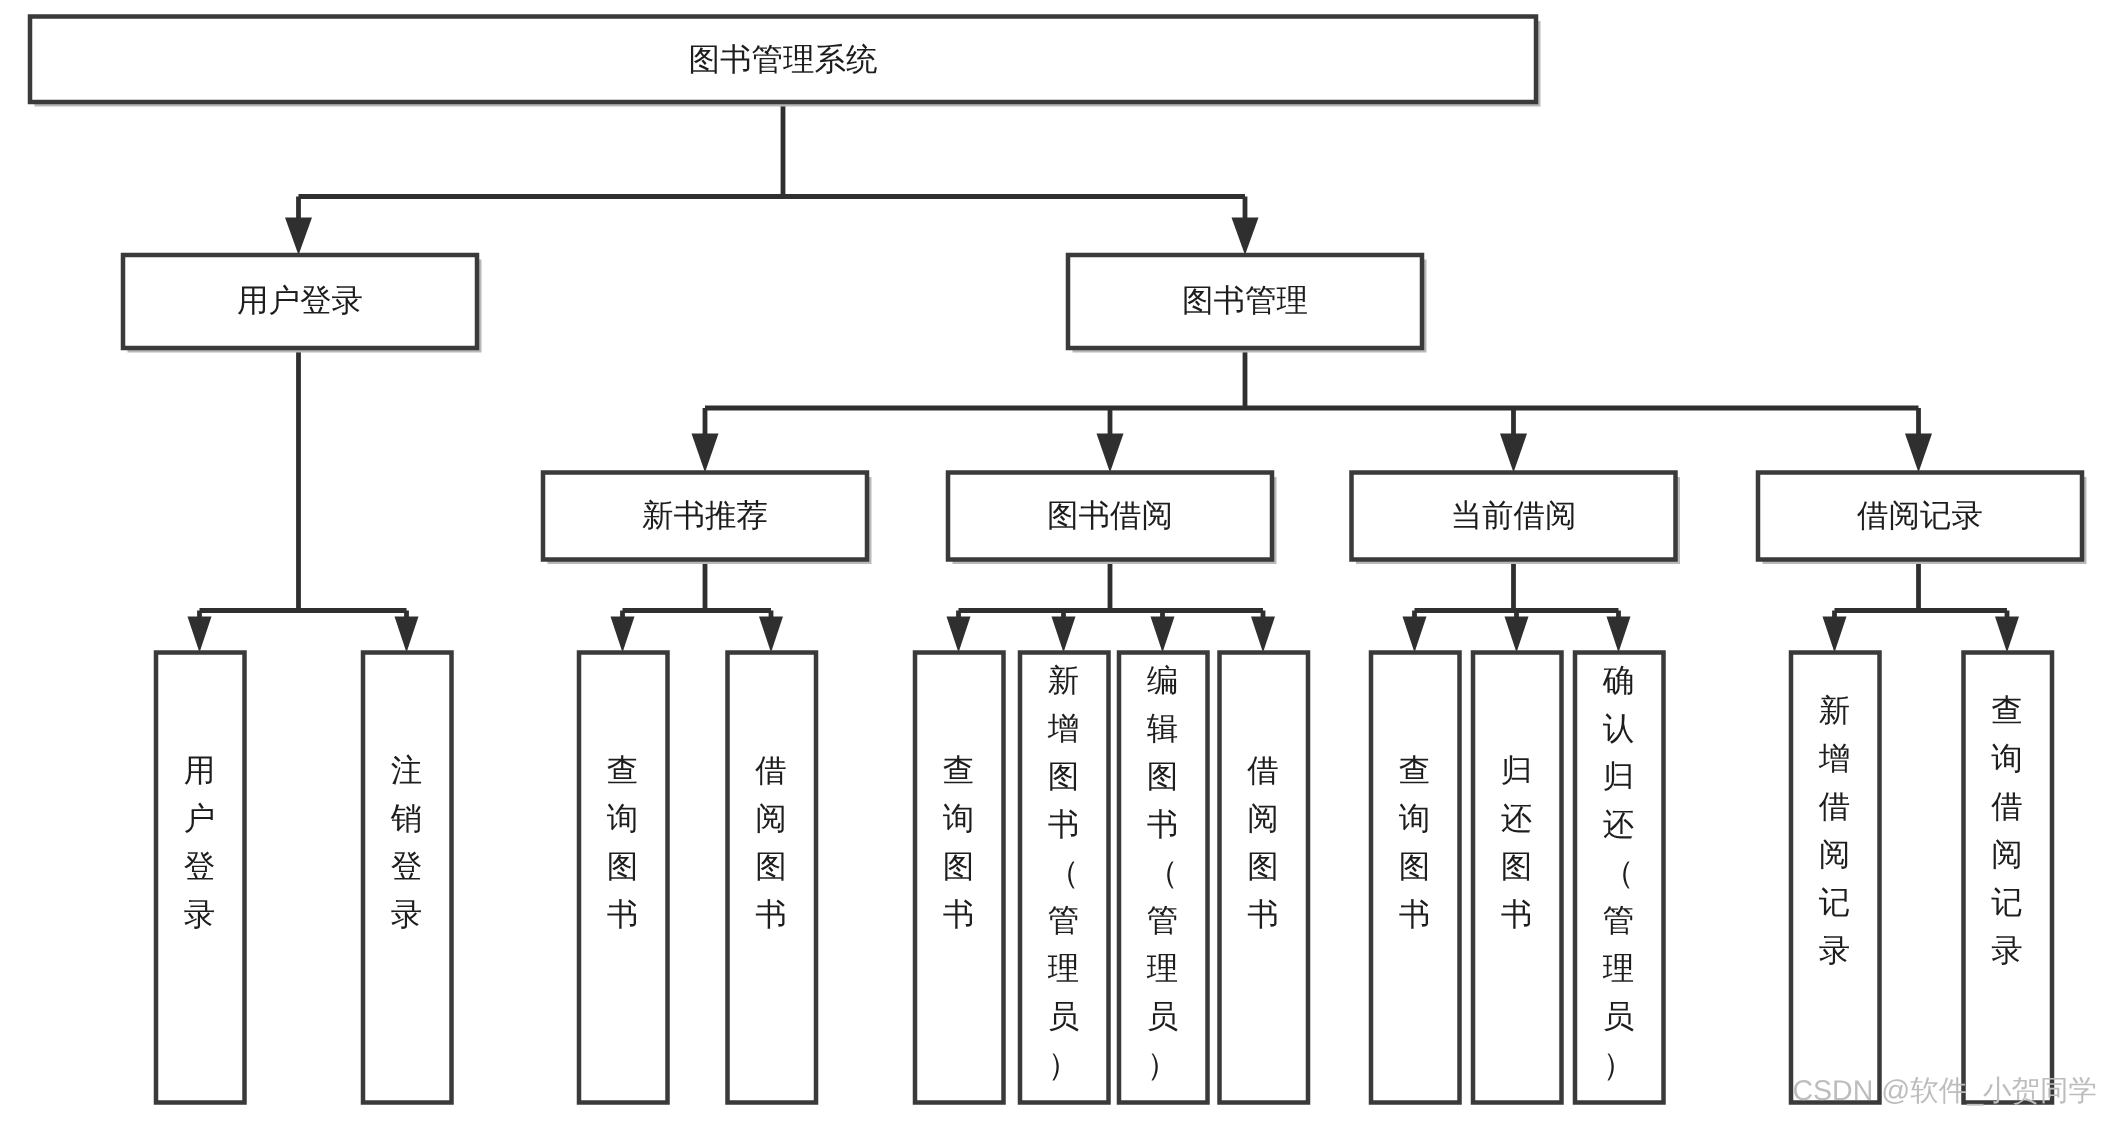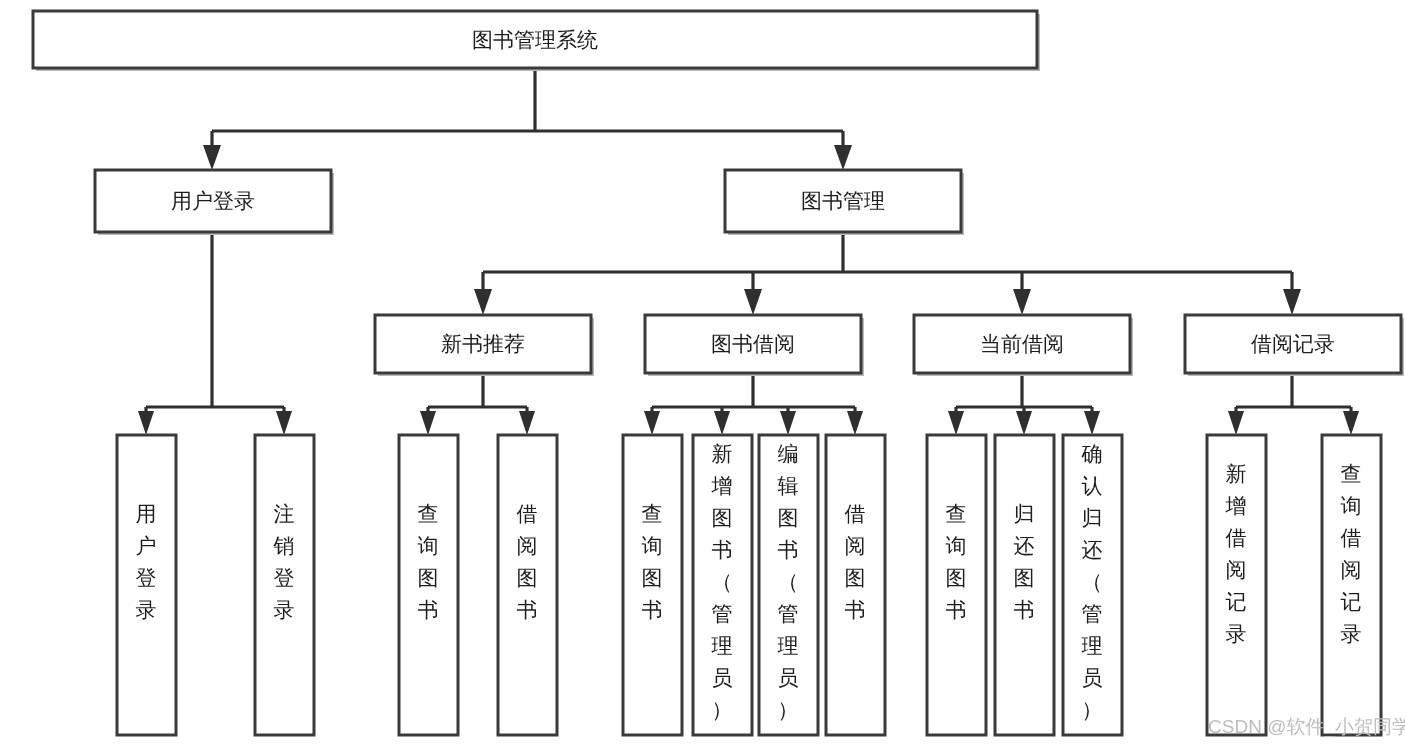--- a/index.html
+++ b/index.html
@@ -10,21 +10,21 @@
   }
   body {
     width: 1405px;
     height: 747px;
     position: relative;
     overflow: hidden;
     font-family: "Liberation Sans", "DejaVu Sans", sans-serif;
   }
   #diagram-root {
     position: absolute;
-    left: 13px;
+    left: 0;
     top: 0;
     width: 1196px;
     height: 747px;
   }
   svg.diagram-canvas {
     display: block;
     width: 1405px;
     height: 747px;
   }
   .node-box {

